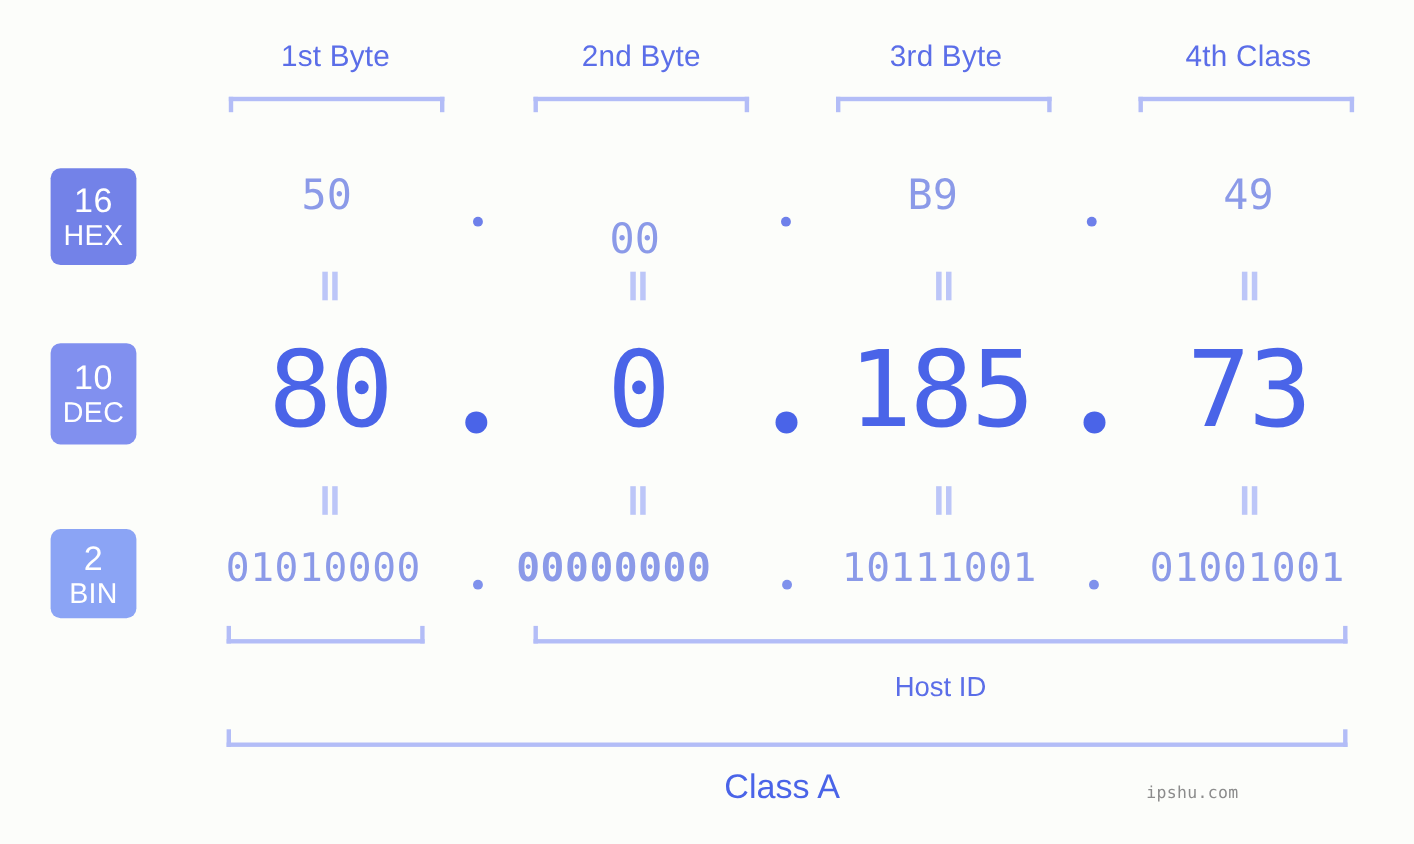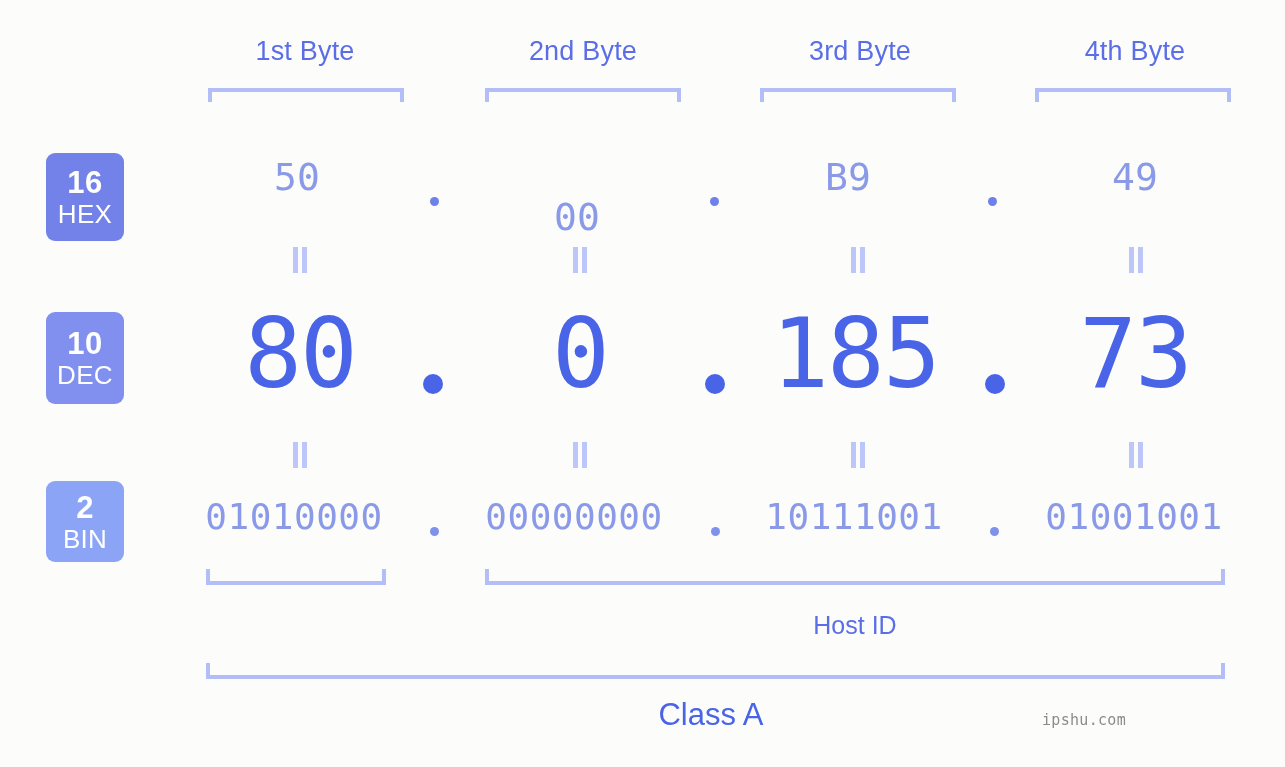--- a/index.html
+++ b/index.html
@@ -60,21 +60,21 @@
     color: #ffffff;
     display: flex;
     flex-direction: column;
     align-items: center;
     justify-content: center;
     line-height: 1;
     box-sizing: border-box;
   }
   .badge .num {
     font-size: 31px;
-    font-weight: 700;
+    font-weight: 400;
     letter-spacing: 0.5px;
   }
   .badge .sub {
     font-size: 26px;
     font-weight: 400;
     margin-top: 3px;
     letter-spacing: 0.3px;
   }
   .badge-hex { top: 153px; height: 88px; background: #7382e8; }
   .badge-dec { top: 312px; height: 92px; background: #8190ef; }
@@ -166,21 +166,21 @@
   }
 </style>
 </head>
 <body>
 
 <div class="canvas">
 
   <div class="byte-header" style="left:205px;width:200px;">1st Byte</div>
   <div class="byte-header" style="left:483px;width:200px;">2nd Byte</div>
   <div class="byte-header" style="left:760px;width:200px;">3rd Byte</div>
-  <div class="byte-header" style="left:1035px;width:200px;">4th Byte</div>
+  <div class="byte-header" style="left:1035px;width:200px;">4th Class</div>
 
   <div class="bracket-down" style="left:208px;width:196px;top:88px;"></div>
   <div class="bracket-down" style="left:485px;width:196px;top:88px;"></div>
   <div class="bracket-down" style="left:760px;width:196px;top:88px;"></div>
   <div class="bracket-down" style="left:1035px;width:196px;top:88px;"></div>
 
   <div class="badge badge-hex">
     <div class="num">16</div>
     <div class="sub">HEX</div>
   </div>
@@ -243,21 +243,21 @@
       <span class="b"></span>
     </div>
   <div class="eq eq-bin" style="left:1127px;">
       <span class="a"></span>
       <span class="b"></span>
     </div>
 
   <div class="row-bin">
     <div class="val" style="left:194px;width:200px;">01010000</div>
     <div class="dot dot-bin" style="left:430px;"></div>
-    <div class="val" style="left:474px;width:200px;">00000000</div>
+    <div class="val" style="left:458px;width:200px;font-weight:bold;">00000000</div>
     <div class="dot dot-bin" style="left:711px;"></div>
     <div class="val" style="left:754px;width:200px;">10111001</div>
     <div class="dot dot-bin" style="left:990px;"></div>
     <div class="val" style="left:1034px;width:200px;">01001001</div>
   </div>
 
   <div class="bracket-up" style="left:206px;width:180px;top:569px;"></div>
   <div class="bracket-up" style="left:485px;width:740px;top:569px;"></div>
 
   <div class="id-label" style="left:755px;width:200px;">Host ID</div>

